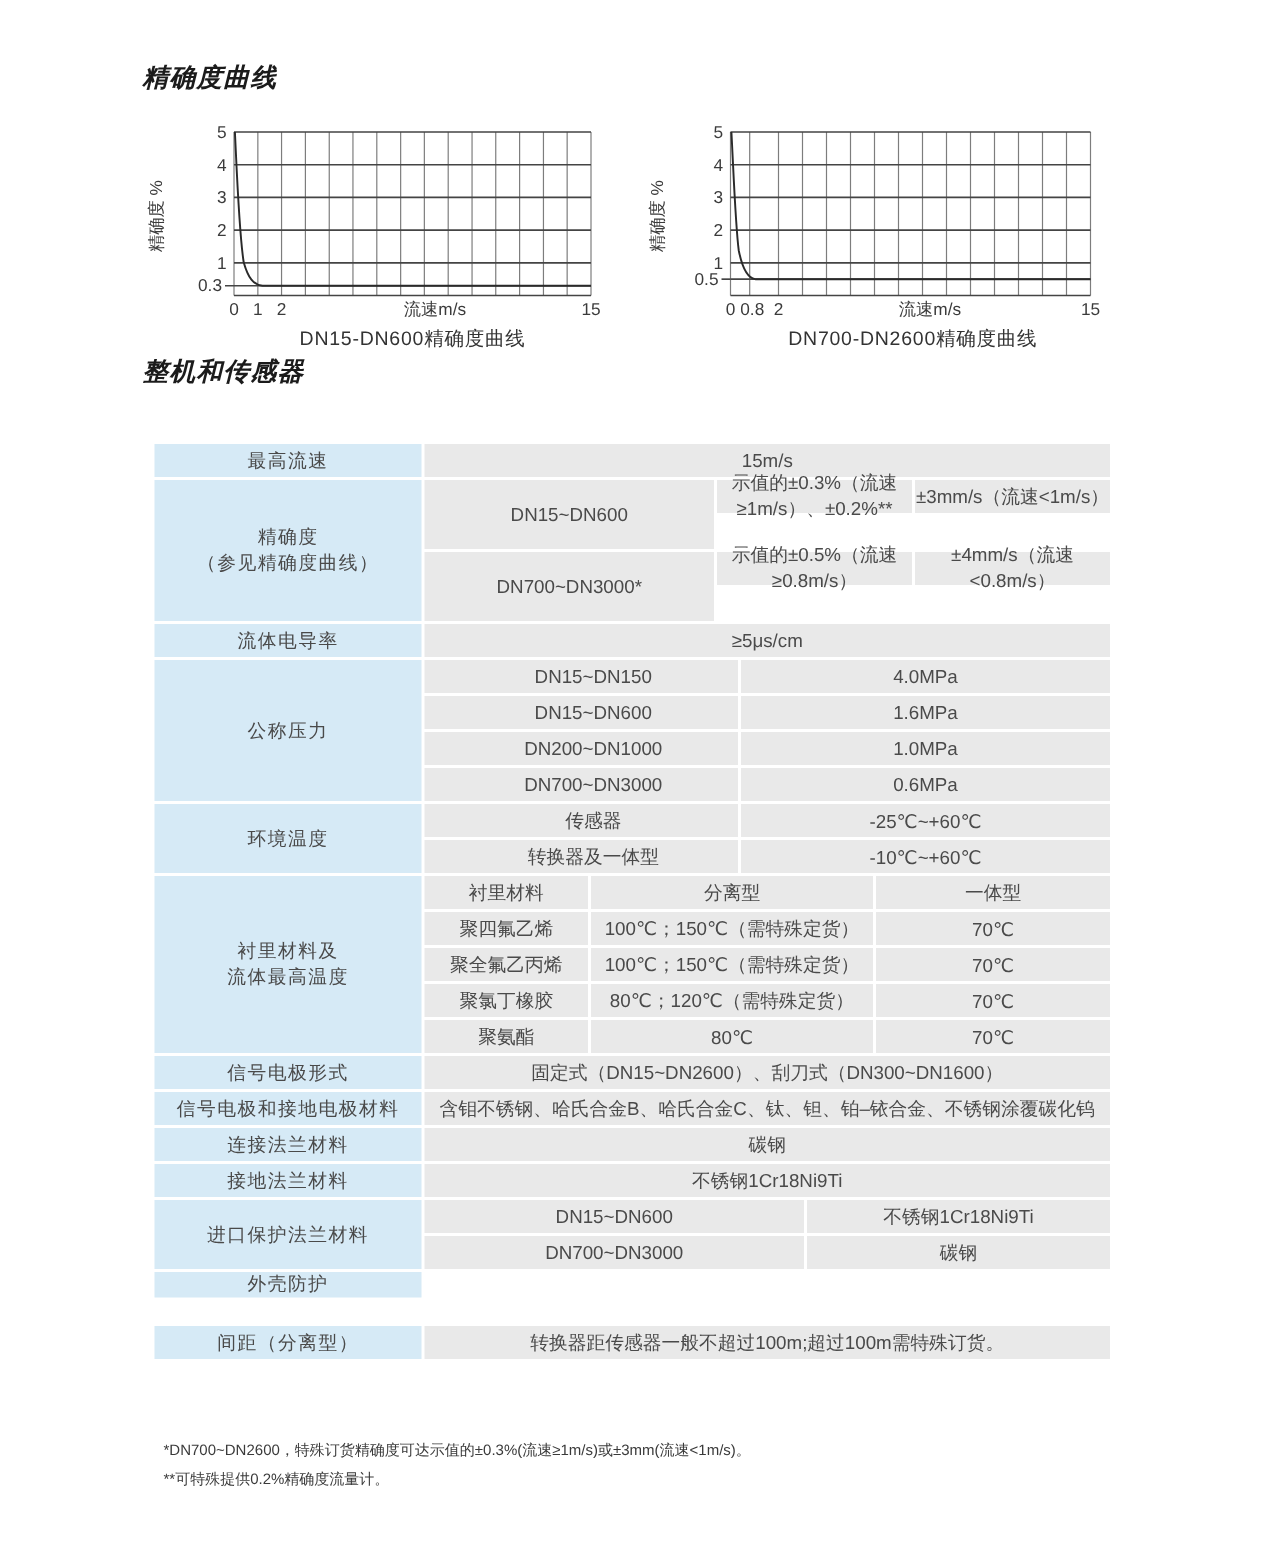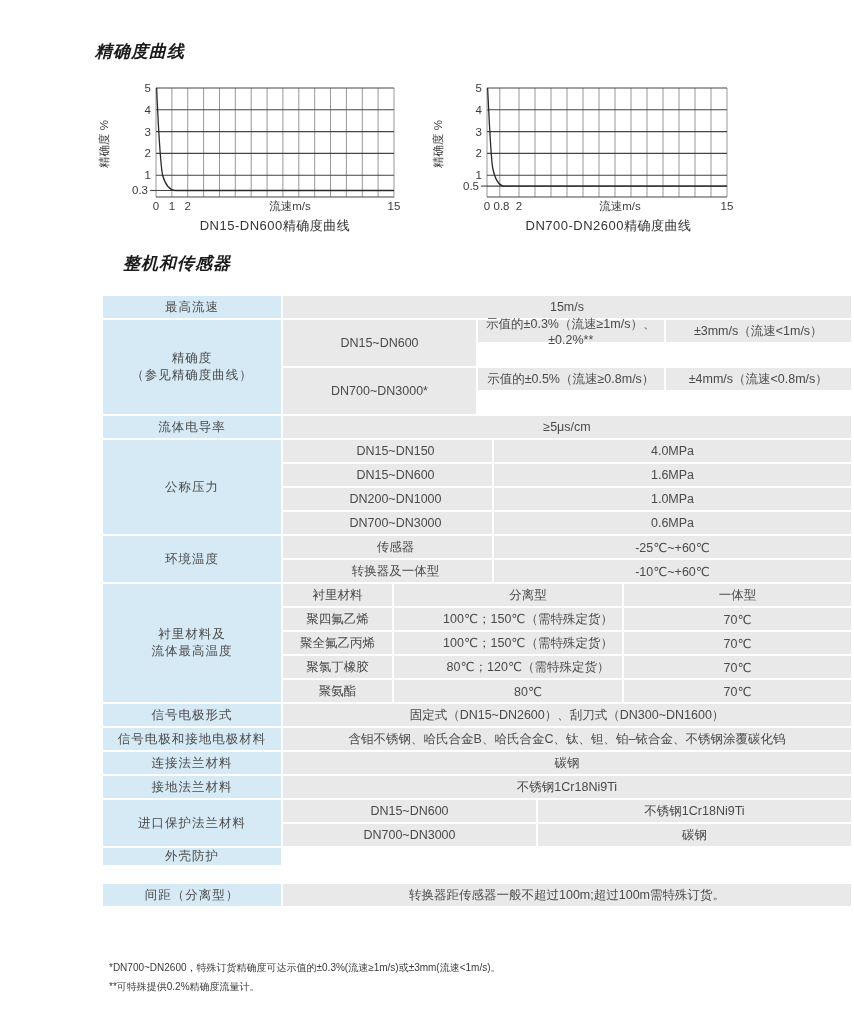--- a/index.html
+++ b/index.html
@@ -11,36 +11,36 @@
   .chart text{font-size:11.5px;fill:#3b3b3b;}
   .chart .yt{text-anchor:end;}
   .chart .xt{text-anchor:middle;}
   .chart .yl{text-anchor:middle;}
   .vgrid{stroke:#7d7d7d;stroke-width:0.8;fill:none;}
   .hgrid{stroke:#444444;stroke-width:1.1;fill:none;}
   .tickline{stroke:#444444;stroke-width:1.1;fill:none;}
   .curve{stroke:#2a2a2a;stroke-width:1.3;fill:none;}
   .caption{position:absolute;font-size:13px;color:#333;text-align:center;letter-spacing:0.5px;box-sizing:border-box;}
   
-  .spec-table{position:absolute;left:103px;top:296px;width:748px;font-size:12.5px;color:#4a4a4a;border-radius:32px;}
+  .spec-table{position:absolute;left:103px;top:296px;width:637px;font-size:12.5px;color:#4a4a4a;border-radius:32px;}
   .sec{display:flex;margin-bottom:2px;}
   .sec:last-child{margin-bottom:0;margin-top:19px;}
   .sec-label{flex:0 0 178px;margin-right:2px;background:#d6eaf6;display:flex;align-items:center;
              justify-content:center;text-align:center;white-space:pre-line;line-height:17px;letter-spacing:1px;}
   .sec-body{flex:1;display:flex;flex-direction:column;gap:2px;min-width:0;}
   .r{display:flex;gap:2px;}
   .c{background:#e9e9e9;display:flex;align-items:center;justify-content:center;
      height:22px;flex:1;text-align:center;min-width:0;}
   .group{display:flex;gap:2px;}
   .group .range{flex:0 0 193px;height:46px;}
   .group .vals{flex:1;display:flex;flex-direction:row;gap:2px;min-width:0;}
   .w-mid{flex:0 0 193px;padding-left:16px;}
   .w-p{flex:0 0 253px;}
   .w-l1{flex:0 0 109px;text-align:center;}
-  .w-l2{flex:0 0 188px;padding-left:40px;}
+  .w-l2{flex:0 0 188px;}
   
   .footnotes{position:absolute;left:109px;top:958px;font-size:10px;color:#3a3a3a;line-height:19px;}
 </style>
 </head>
 <body>
 
 <div class="page">
 
   <div class="h1" style="top:40px;">精确度曲线</div>
 
@@ -77,21 +77,21 @@
     <text class="yt" x="49" y="107.9">0.5</text>
     <text class="xt" x="57" y="128">0</text>
     <text class="xt" x="71.5" y="128">0.8</text>
     <text class="xt" x="89" y="128">2</text>
     <text class="xt" x="297" y="128">15</text>
     <text class="xt" x="190" y="128">流速m/s</text>
     <text class="yl" transform="rotate(-90 12 62)" x="12" y="62">精确度 %</text>
   </svg>
   <div class="caption" style="left:430px;top:217px;width:315px;padding-left:42px;">DN700-DN2600精确度曲线</div>
 
-  <div class="h1" style="top:252px;margin-left:28px;">整机和传感器</div>
+  <div class="h1" style="top:236px;">整机和传感器</div>
 
   <div class="spec-table">
 
     <div class="sec">
       <div class="sec-label">最高流速</div>
       <div class="sec-body">
         <div class="r">
             <div class="c">15m/s</div>
           </div>
       </div>

